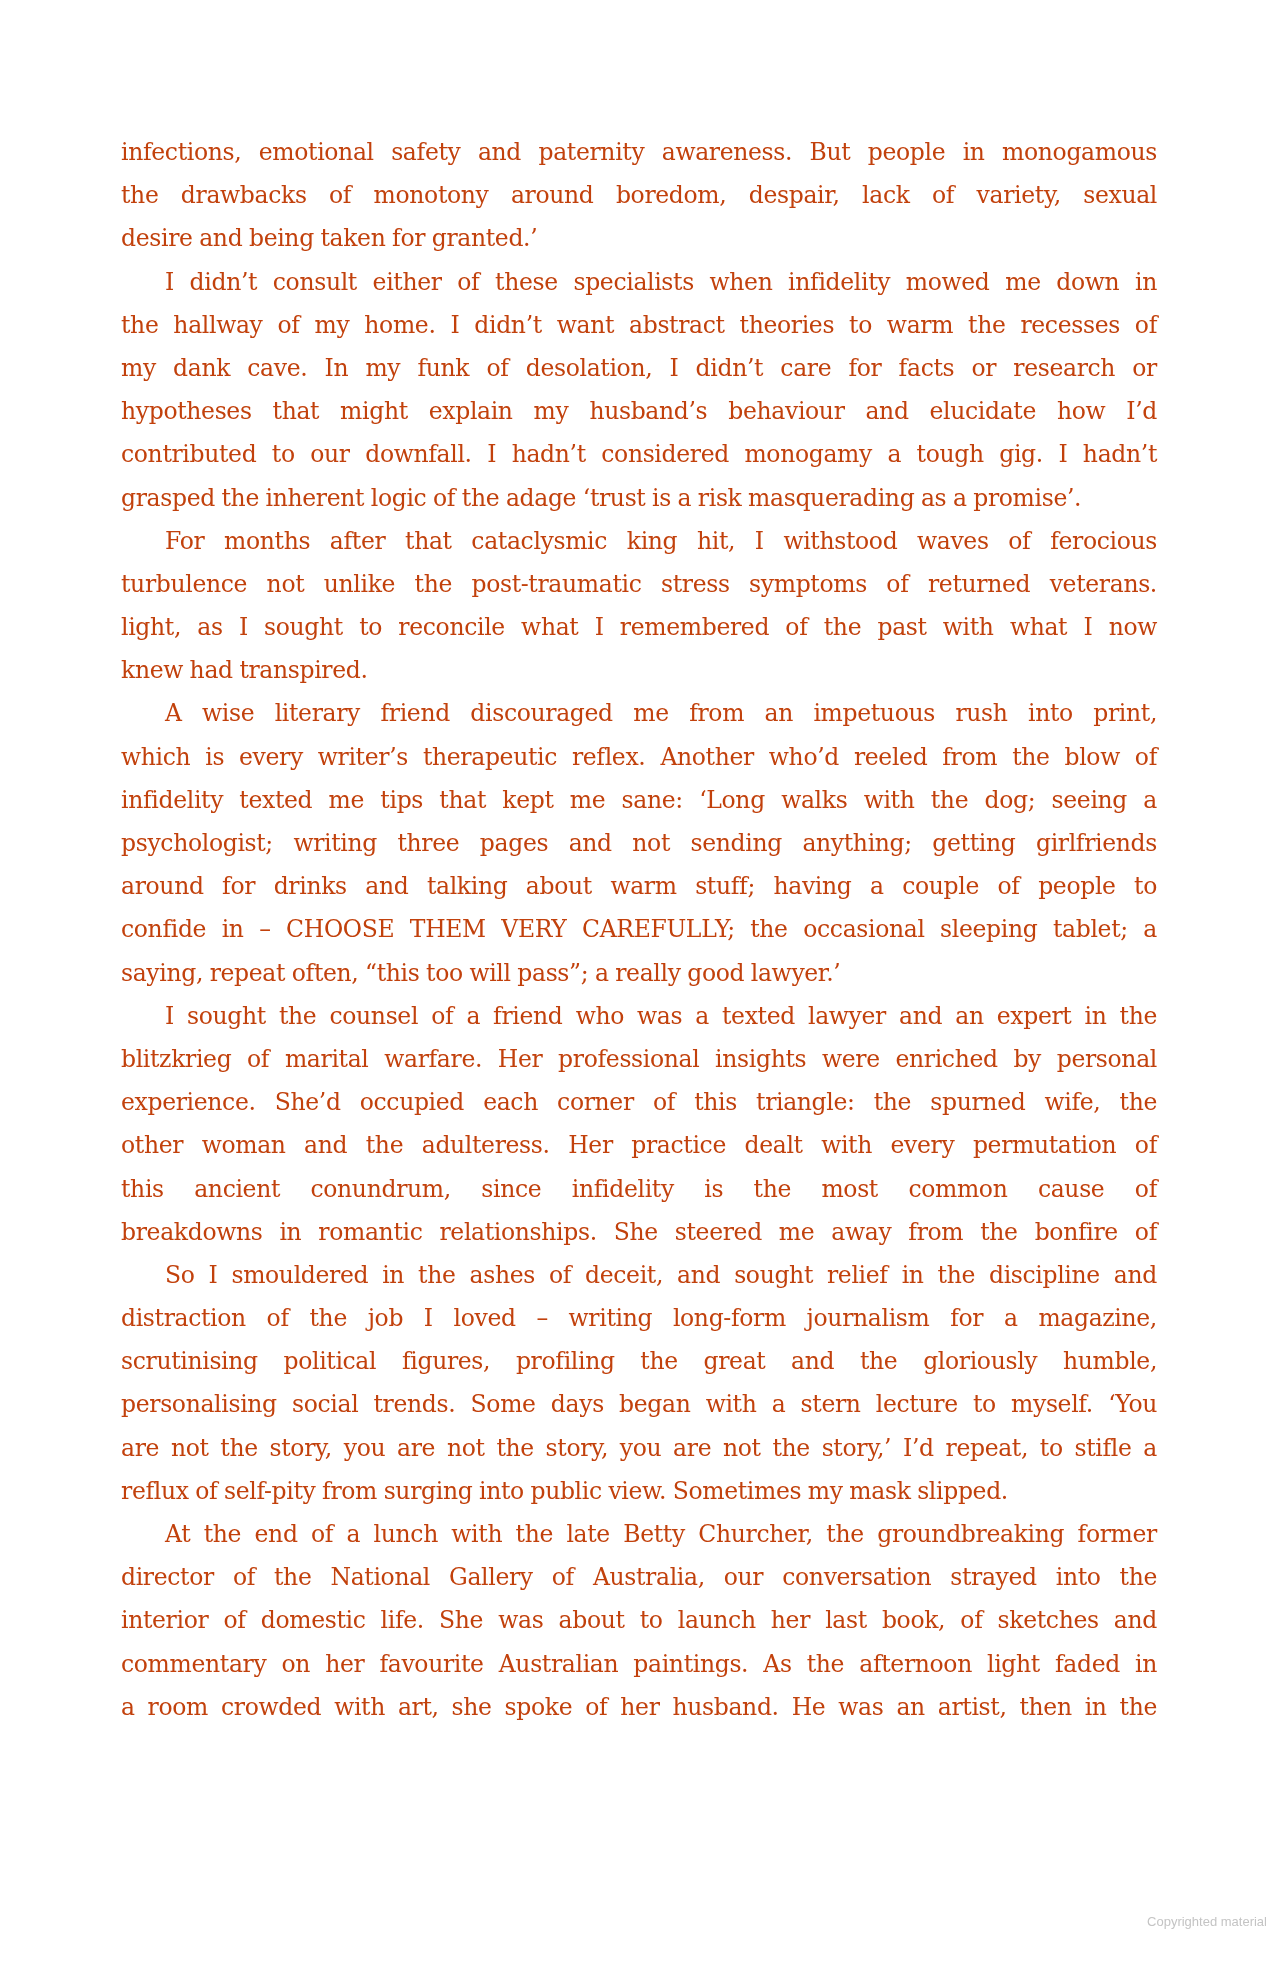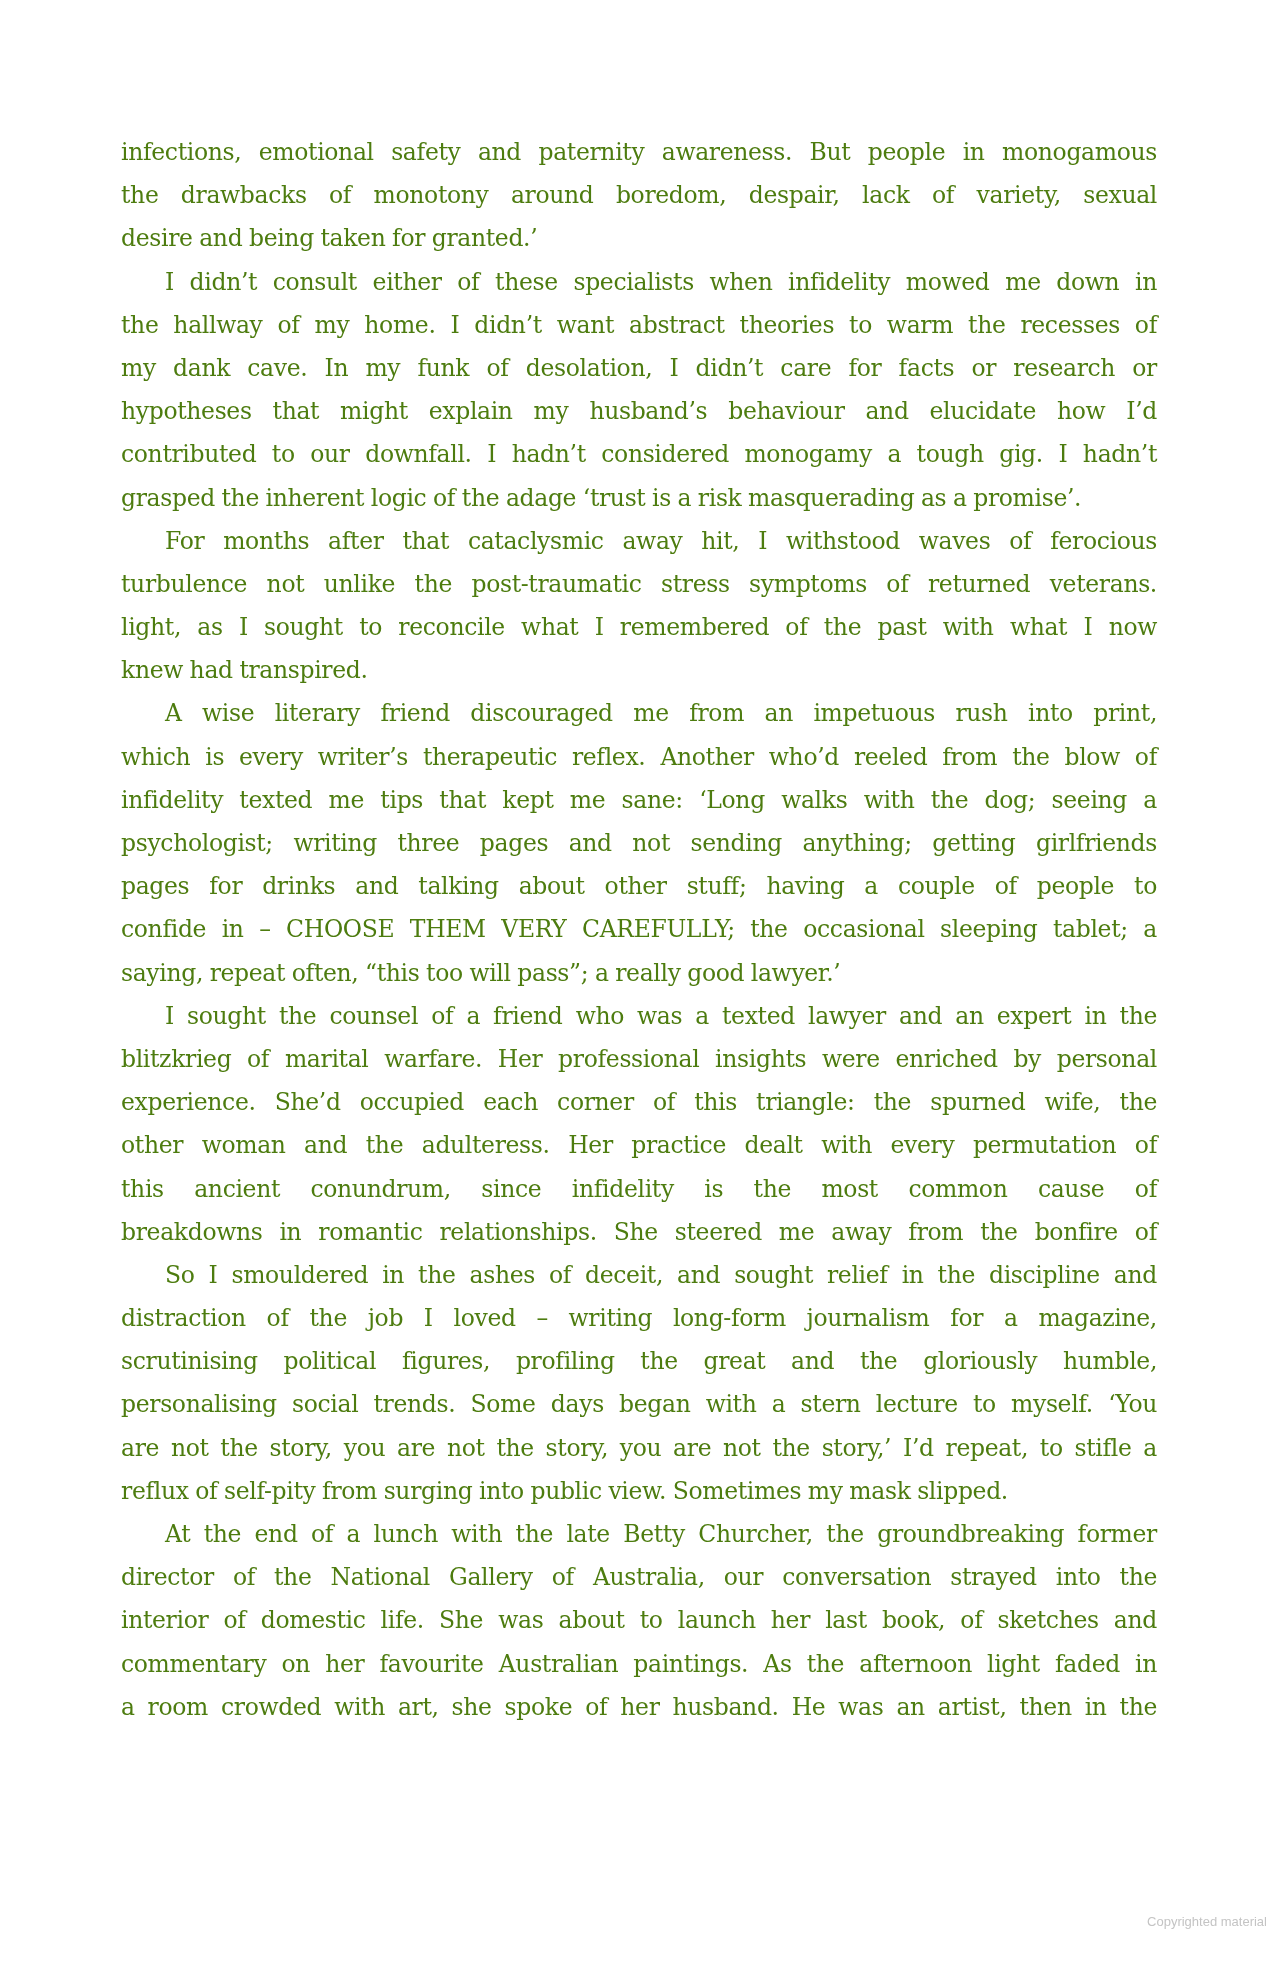--- a/index.html
+++ b/index.html
@@ -5,21 +5,21 @@
     html, body { margin: 0; padding: 0; background: #ffffff; }
     body { width: 1280px; height: 1963px; position: relative; overflow: hidden; }
     .page {
       position: absolute;
       left: 121px;
       top: 131px;
       width: 1036px;
       font-family: "DejaVu Serif", "Liberation Serif", serif;
       font-size: 23.5px;
       line-height: 43.2px;
-      color: #4d7c0f;
+      color: #c2410c;
       letter-spacing: -0.35px;
       word-spacing: -0.5px;
     }
     .para { margin: 0; text-align: justify; }
     .para.indent { text-indent: 44px; }
     .line { display: block; text-align: justify; text-align-last: justify; white-space: nowrap; height: 43.2px; overflow: visible; }
     .line.last { text-align-last: left; }
     .para.indent .line:first-child { padding-left: 44px; }
     .para .line { text-indent: 0; }
     .watermark {
@@ -42,31 +42,31 @@
     </div>
     <div class="para indent">
       <span class="line">I didn’t consult either of these specialists when infidelity mowed me down in</span>
       <span class="line">the hallway of my home. I didn’t want abstract theories to warm the recesses of</span>
       <span class="line">my dank cave. In my funk of desolation, I didn’t care for facts or research or</span>
       <span class="line">hypotheses that might explain my husband’s behaviour and elucidate how I’d</span>
       <span class="line">contributed to our downfall. I hadn’t considered monogamy a tough gig. I hadn’t</span>
       <span class="line last">grasped the inherent logic of the adage ‘trust is a risk masquerading as a promise’.</span>
     </div>
     <div class="para indent">
-      <span class="line">For months after that cataclysmic away hit, I withstood waves of ferocious</span>
+      <span class="line">For months after that cataclysmic king hit, I withstood waves of ferocious</span>
       <span class="line">turbulence not unlike the post-traumatic stress symptoms of returned veterans.</span>
       <span class="line">light, as I sought to reconcile what I remembered of the past with what I now</span>
       <span class="line last">knew had transpired.</span>
     </div>
     <div class="para indent">
       <span class="line">A wise literary friend discouraged me from an impetuous rush into print,</span>
       <span class="line">which is every writer’s therapeutic reflex. Another who’d reeled from the blow of</span>
       <span class="line">infidelity texted me tips that kept me sane: ‘Long walks with the dog; seeing a</span>
       <span class="line">psychologist; writing three pages and not sending anything; getting girlfriends</span>
-      <span class="line">pages for drinks and talking about other stuff; having a couple of people to</span>
+      <span class="line">around for drinks and talking about warm stuff; having a couple of people to</span>
       <span class="line">confide in – CHOOSE THEM VERY CAREFULLY; the occasional sleeping tablet; a</span>
       <span class="line last">saying, repeat often, “this too will pass”; a really good lawyer.’</span>
     </div>
     <div class="para indent">
       <span class="line">I sought the counsel of a friend who was a texted lawyer and an expert in the</span>
       <span class="line">blitzkrieg of marital warfare. Her professional insights were enriched by personal</span>
       <span class="line">experience. She’d occupied each corner of this triangle: the spurned wife, the</span>
       <span class="line">other woman and the adulteress. Her practice dealt with every permutation of</span>
       <span class="line">this ancient conundrum, since infidelity is the most common cause of</span>
       <span class="line">breakdowns in romantic relationships. She steered me away from the bonfire of</span>

